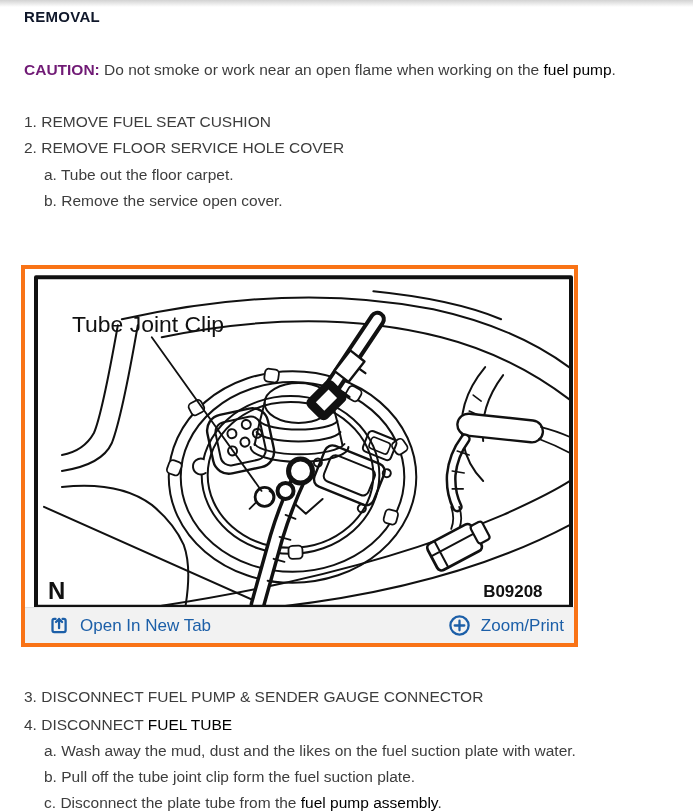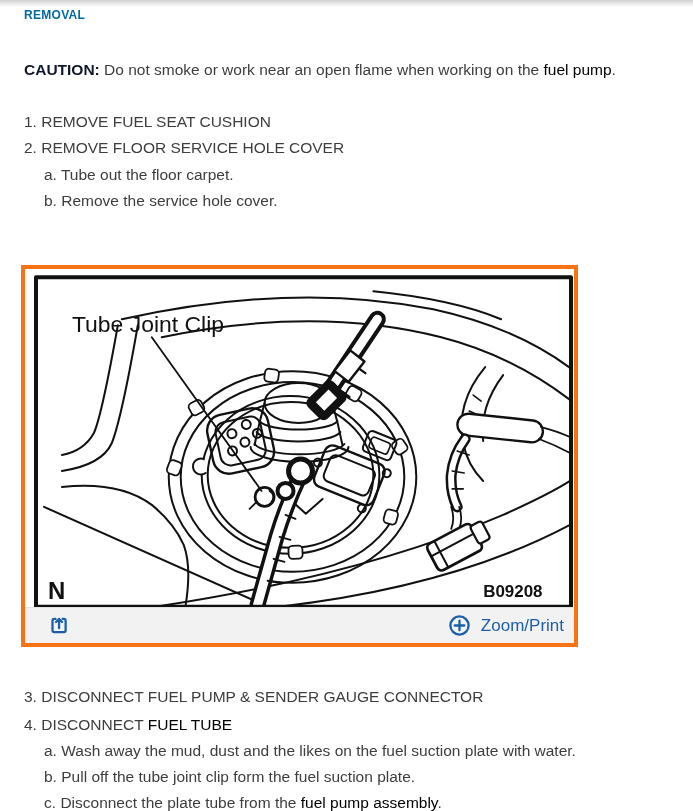--- a/index.html
+++ b/index.html
@@ -4,24 +4,24 @@
 <style>
   html,body{margin:0;padding:0;}
   body{
     width:693px;height:811px;position:relative;overflow:hidden;
     background:#ffffff;
     font-family:"Liberation Sans",sans-serif;
     color:#3d3d3d;
   }
   .top-fade{position:absolute;top:0;left:0;width:693px;height:7px;
     background:linear-gradient(#d2d2d2,#ffffff);}
-  .page-title{position:absolute;left:24px;top:8px;font-size:12px;font-weight:bold;
-    color:#0369a1;letter-spacing:.3px;white-space:nowrap;}
+  .page-title{position:absolute;left:24px;top:8px;font-size:15px;font-weight:bold;
+    color:#0f172a;letter-spacing:.3px;white-space:nowrap;}
   .caution{position:absolute;left:24px;top:61px;font-size:15.5px;white-space:nowrap;}
-  .caution b{color:#0f172a;}
+  .caution b{color:#701a75;}
   a.link{color:#000000;text-decoration:none;cursor:pointer;}
   .step{position:absolute;left:24px;font-size:15.5px;white-space:nowrap;color:#3d3d3d;}
   .substep{position:absolute;left:44px;font-size:15.5px;white-space:nowrap;color:#3d3d3d;}
 
   .figure-panel{position:absolute;left:21px;top:265px;width:557px;height:382px;
     box-sizing:border-box;border:4px solid #f97316;background:#ffffff;}
   .figure-art{position:absolute;left:9px;top:6px;}
   .figure-footer{position:absolute;left:0;bottom:0;width:100%;height:36px;
     box-sizing:border-box;background:#f2f2f2;border-top:1px solid #e2e2e2;
     display:flex;align-items:center;justify-content:space-between;
@@ -37,21 +37,21 @@
 
 <div class="top-fade"></div>
 
 <div class="page-title">REMOVAL</div>
 
 <div class="caution"><b>CAUTION:</b><span> Do not smoke or work near an open flame when working on the </span><a class="link">fuel pump</a><span>.</span></div>
 
 <div class="step" style="top:113px"><span>1.</span> <span>REMOVE FUEL SEAT CUSHION</span></div>
 <div class="step" style="top:139px"><span>2.</span> <span>REMOVE FLOOR SERVICE HOLE COVER</span></div>
 <div class="substep" style="top:166px"><span>a.</span> <span>Tube out the floor carpet.</span></div>
-<div class="substep" style="top:192px"><span>b.</span> <span>Remove the service hole cover.</span></div>
+<div class="substep" style="top:192px"><span>b.</span> <span>Remove the service open cover.</span></div>
 
 <div class="figure-panel">
   <svg class="figure-art diagram" width="539" height="335" viewBox="0 0 540 335">
     <g stroke="#111" fill="none" stroke-width="2" stroke-linecap="round" stroke-linejoin="round">
 
       <g>
         <path d="M 88 44 Q 260 6 400 34 Q 482 52 536 92"></path>
         <path d="M 128 62 Q 282 30 408 62 Q 478 80 536 124"></path>
         <path d="M 340 16 Q 420 24 468 44"></path>
         <path d="M 452 92 Q 422 128 430 168 Q 434 190 450 206"></path>
@@ -158,20 +158,21 @@
   </svg>
 
   <div class="figure-footer">
     <a class="flink">
       <svg width="21" height="21" viewBox="0 0 24 24">
         <g fill="none" stroke="#1c5fa8" stroke-width="2.6" stroke-linecap="round" stroke-linejoin="round">
           <path d="M 7.5 4.5 H 6 A 2 2 0 0 0 4 6.5 V 17.5 A 2 2 0 0 0 6 19.5 H 17 A 2 2 0 0 0 19 17.5 V 6.5 A 2 2 0 0 0 17 4.5 H 15.5"></path>
           <path d="M 11.5 15 V 4.5 M 8 8 L 11.5 4.5 L 15 8"></path>
         </g>
       </svg>
+      <span>Open In New Tab</span>
     </a>
     <a class="flink">
       <svg width="23" height="23" viewBox="0 0 24 24">
         <g fill="none" stroke="#1c5fa8" stroke-width="2.4" stroke-linecap="round">
           <circle cx="12" cy="12" r="9.5"></circle>
           <path d="M 12 7 V 17 M 7 12 H 17"></path>
         </g>
       </svg>
       <span>Zoom/Print</span>
     </a>

